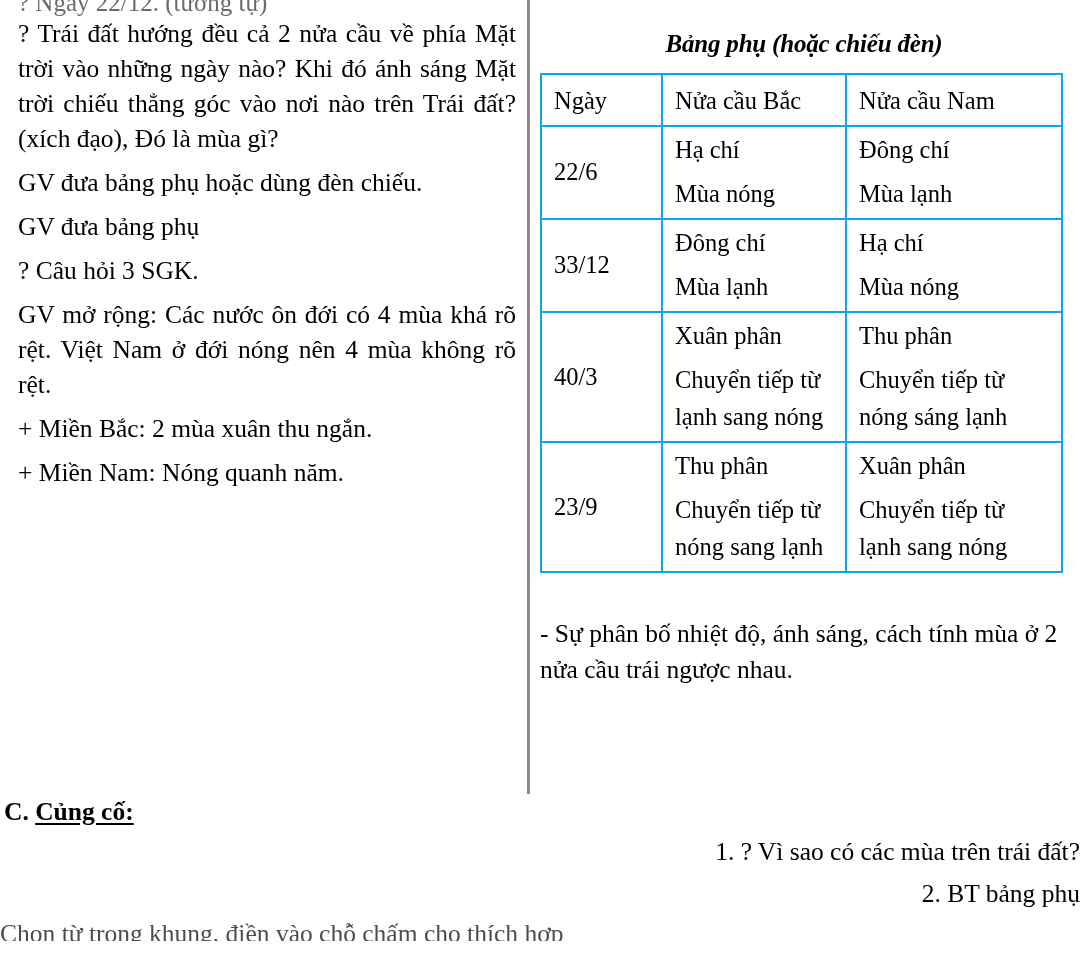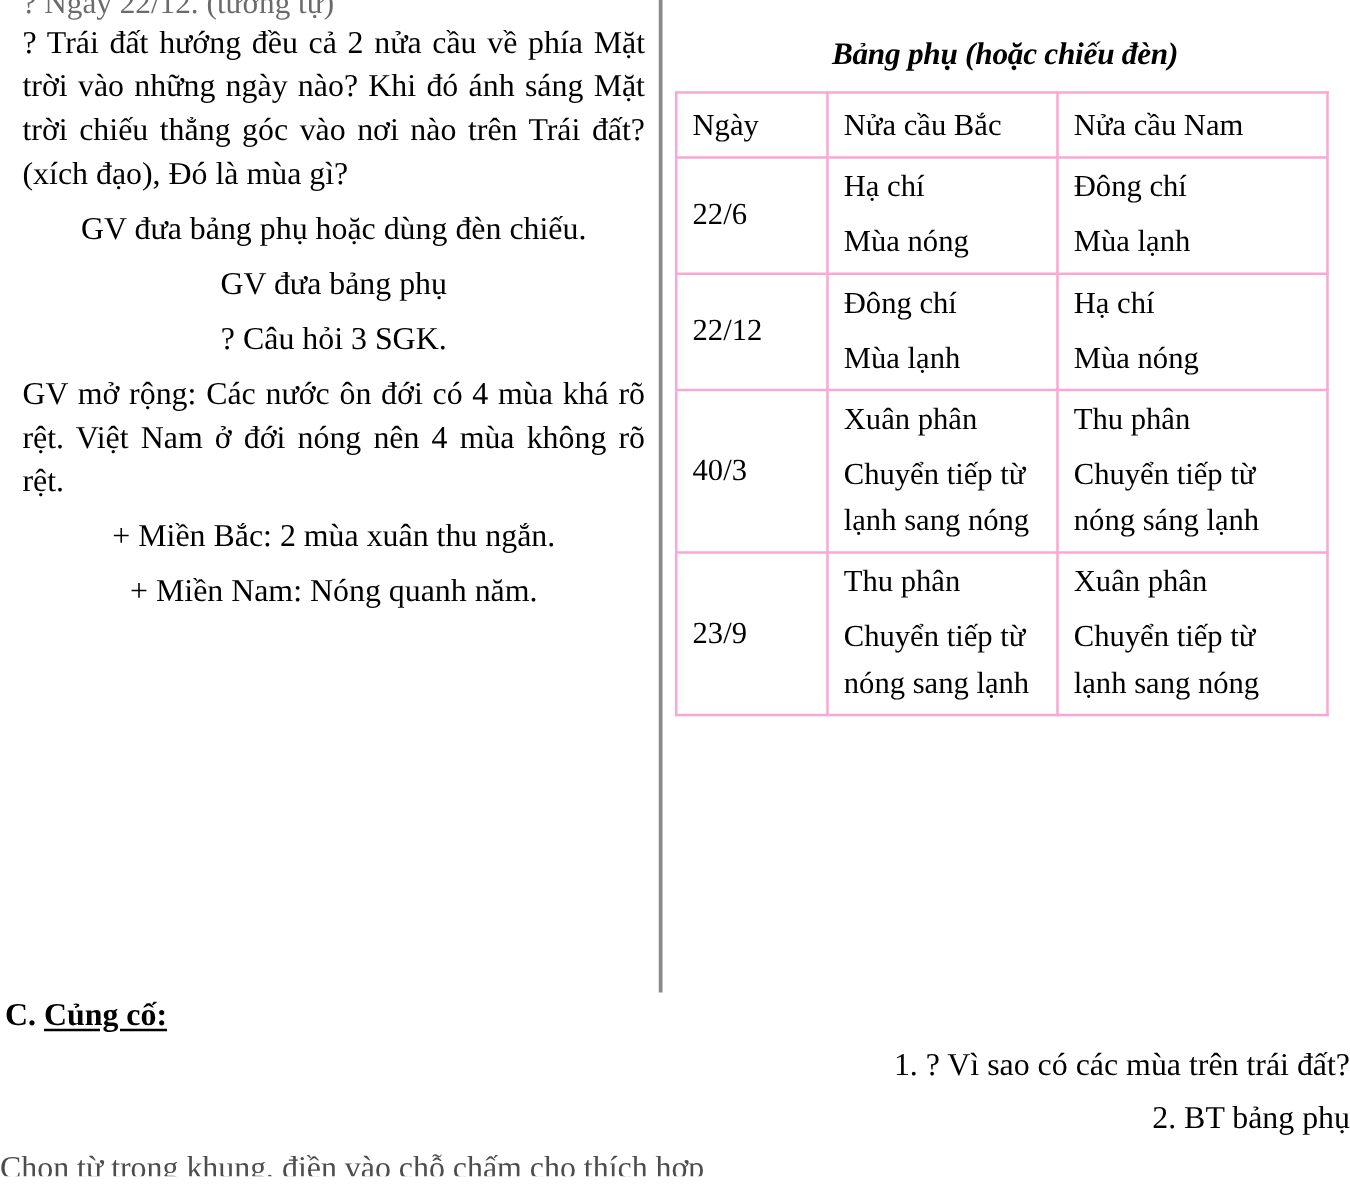--- a/index.html
+++ b/index.html
@@ -55,21 +55,21 @@
     color: #6b6b6b;
   }
   .para {
     font-size: 25.5px;
     line-height: 35px;
     text-align: justify;
     text-justify: inter-word;
     margin: 0 0 9px 0;
   }
   .para.nojust {
-    text-align: center;
+    text-align: left;
   }
 
   
   .bottom-section {
     position: absolute;
     left: 0px;
     top: 795px;
     width: 1080px;
   }
   .heading-c {
@@ -122,21 +122,21 @@
     margin: 29px 0 14px 0;
     letter-spacing: -0.2px;
   }
 
   table.bangphu {
     border-collapse: collapse;
     width: 521px;
     table-layout: fixed;
   }
   table.bangphu td, table.bangphu th {
-    border: 2px solid #f9a8d4;
+    border: 2px solid #0ea5e9;
     vertical-align: middle;
     padding: 4px 9px 6px 12px;
     font-size: 24.5px;
     line-height: 37px;
     font-weight: normal;
     text-align: left;
   }
   table.bangphu th {
     vertical-align: middle;
     height: 44px;
@@ -216,21 +216,21 @@
           <td class="body-cell">
             <span class="cell-line">Hạ chí</span>
             <span class="cell-line gap">Mùa nóng</span>
           </td>
           <td class="body-cell">
             <span class="cell-line">Đông chí</span>
             <span class="cell-line gap">Mùa lạnh</span>
           </td>
         </tr>
         <tr>
-          <td class="date-cell">22/12</td>
+          <td class="date-cell">33/12</td>
           <td class="body-cell">
             <span class="cell-line">Đông chí</span>
             <span class="cell-line gap">Mùa lạnh</span>
           </td>
           <td class="body-cell">
             <span class="cell-line">Hạ chí</span>
             <span class="cell-line gap">Mùa nóng</span>
           </td>
         </tr>
         <tr>
@@ -251,20 +251,21 @@
             <span class="cell-line gap">Chuyển tiếp từ nóng sang lạnh</span>
           </td>
           <td class="body-cell">
             <span class="cell-line">Xuân phân</span>
             <span class="cell-line gap">Chuyển tiếp từ lạnh sang nóng</span>
           </td>
         </tr>
       </tbody>
     </table>
 
+    <p class="below-table">- Sự phân bố nhiệt độ, ánh sáng, cách tính mùa ở 2 nửa cầu trái ngược nhau.</p>
   </div>
 
   <div class="bottom-section">
     <div class="heading-c"><span>C. </span><span class="underlined">Củng cố:</span></div>
 
     <div class="numbered">1. ? Vì sao có các mùa trên trái đất?</div>
     <div class="numbered">2. BT bảng phụ</div>
 
     <div class="clip-bottom">
       <div class="clipline">Chọn từ trong khung, điền vào chỗ chấm cho thích hợp</div>

